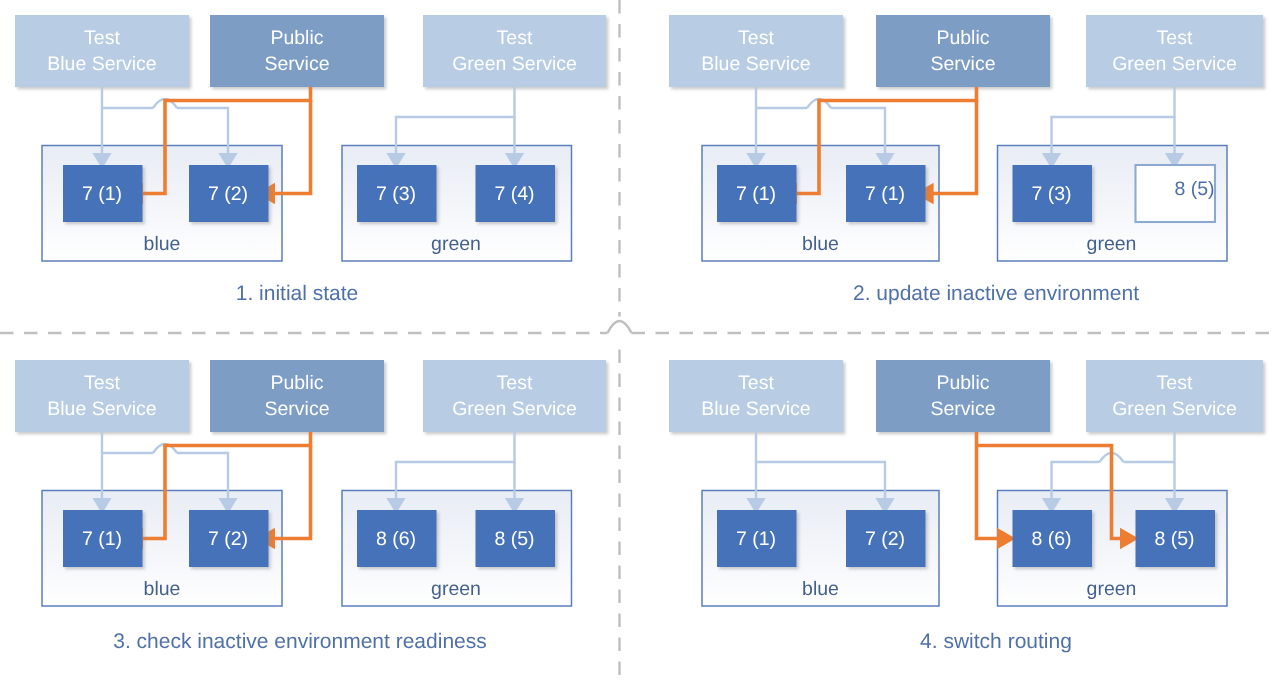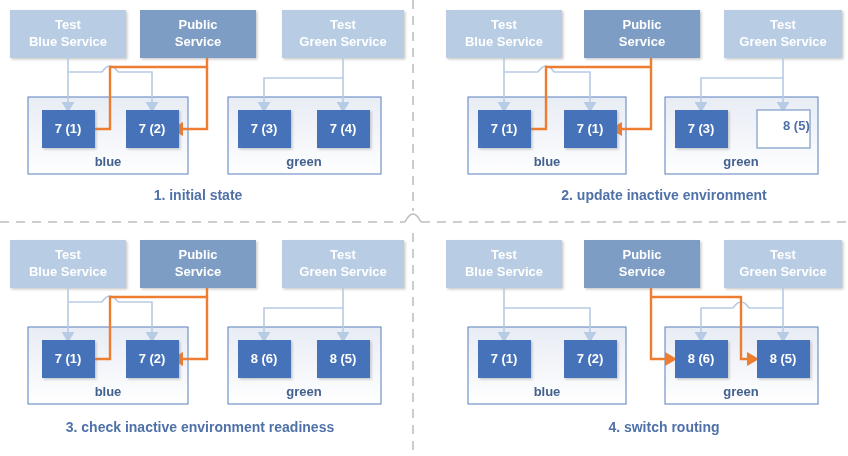--- a/index.html
+++ b/index.html
@@ -10,21 +10,20 @@
   body {
     width: 848px;
     height: 456px;
     font-family: "Liberation Sans", sans-serif;
     overflow: hidden;
   }
   #diagram-root {
     position: relative;
     width: 848px;
     height: 456px;
-    font-weight: bold;
   }
   svg { display: block; }
   .svc-label, .pod-label, .env-label, .caption {
     dominant-baseline: middle;
     text-anchor: middle;
   }
   .svc-label {
     fill: #ffffff;
     font-size: 13px;
   }

